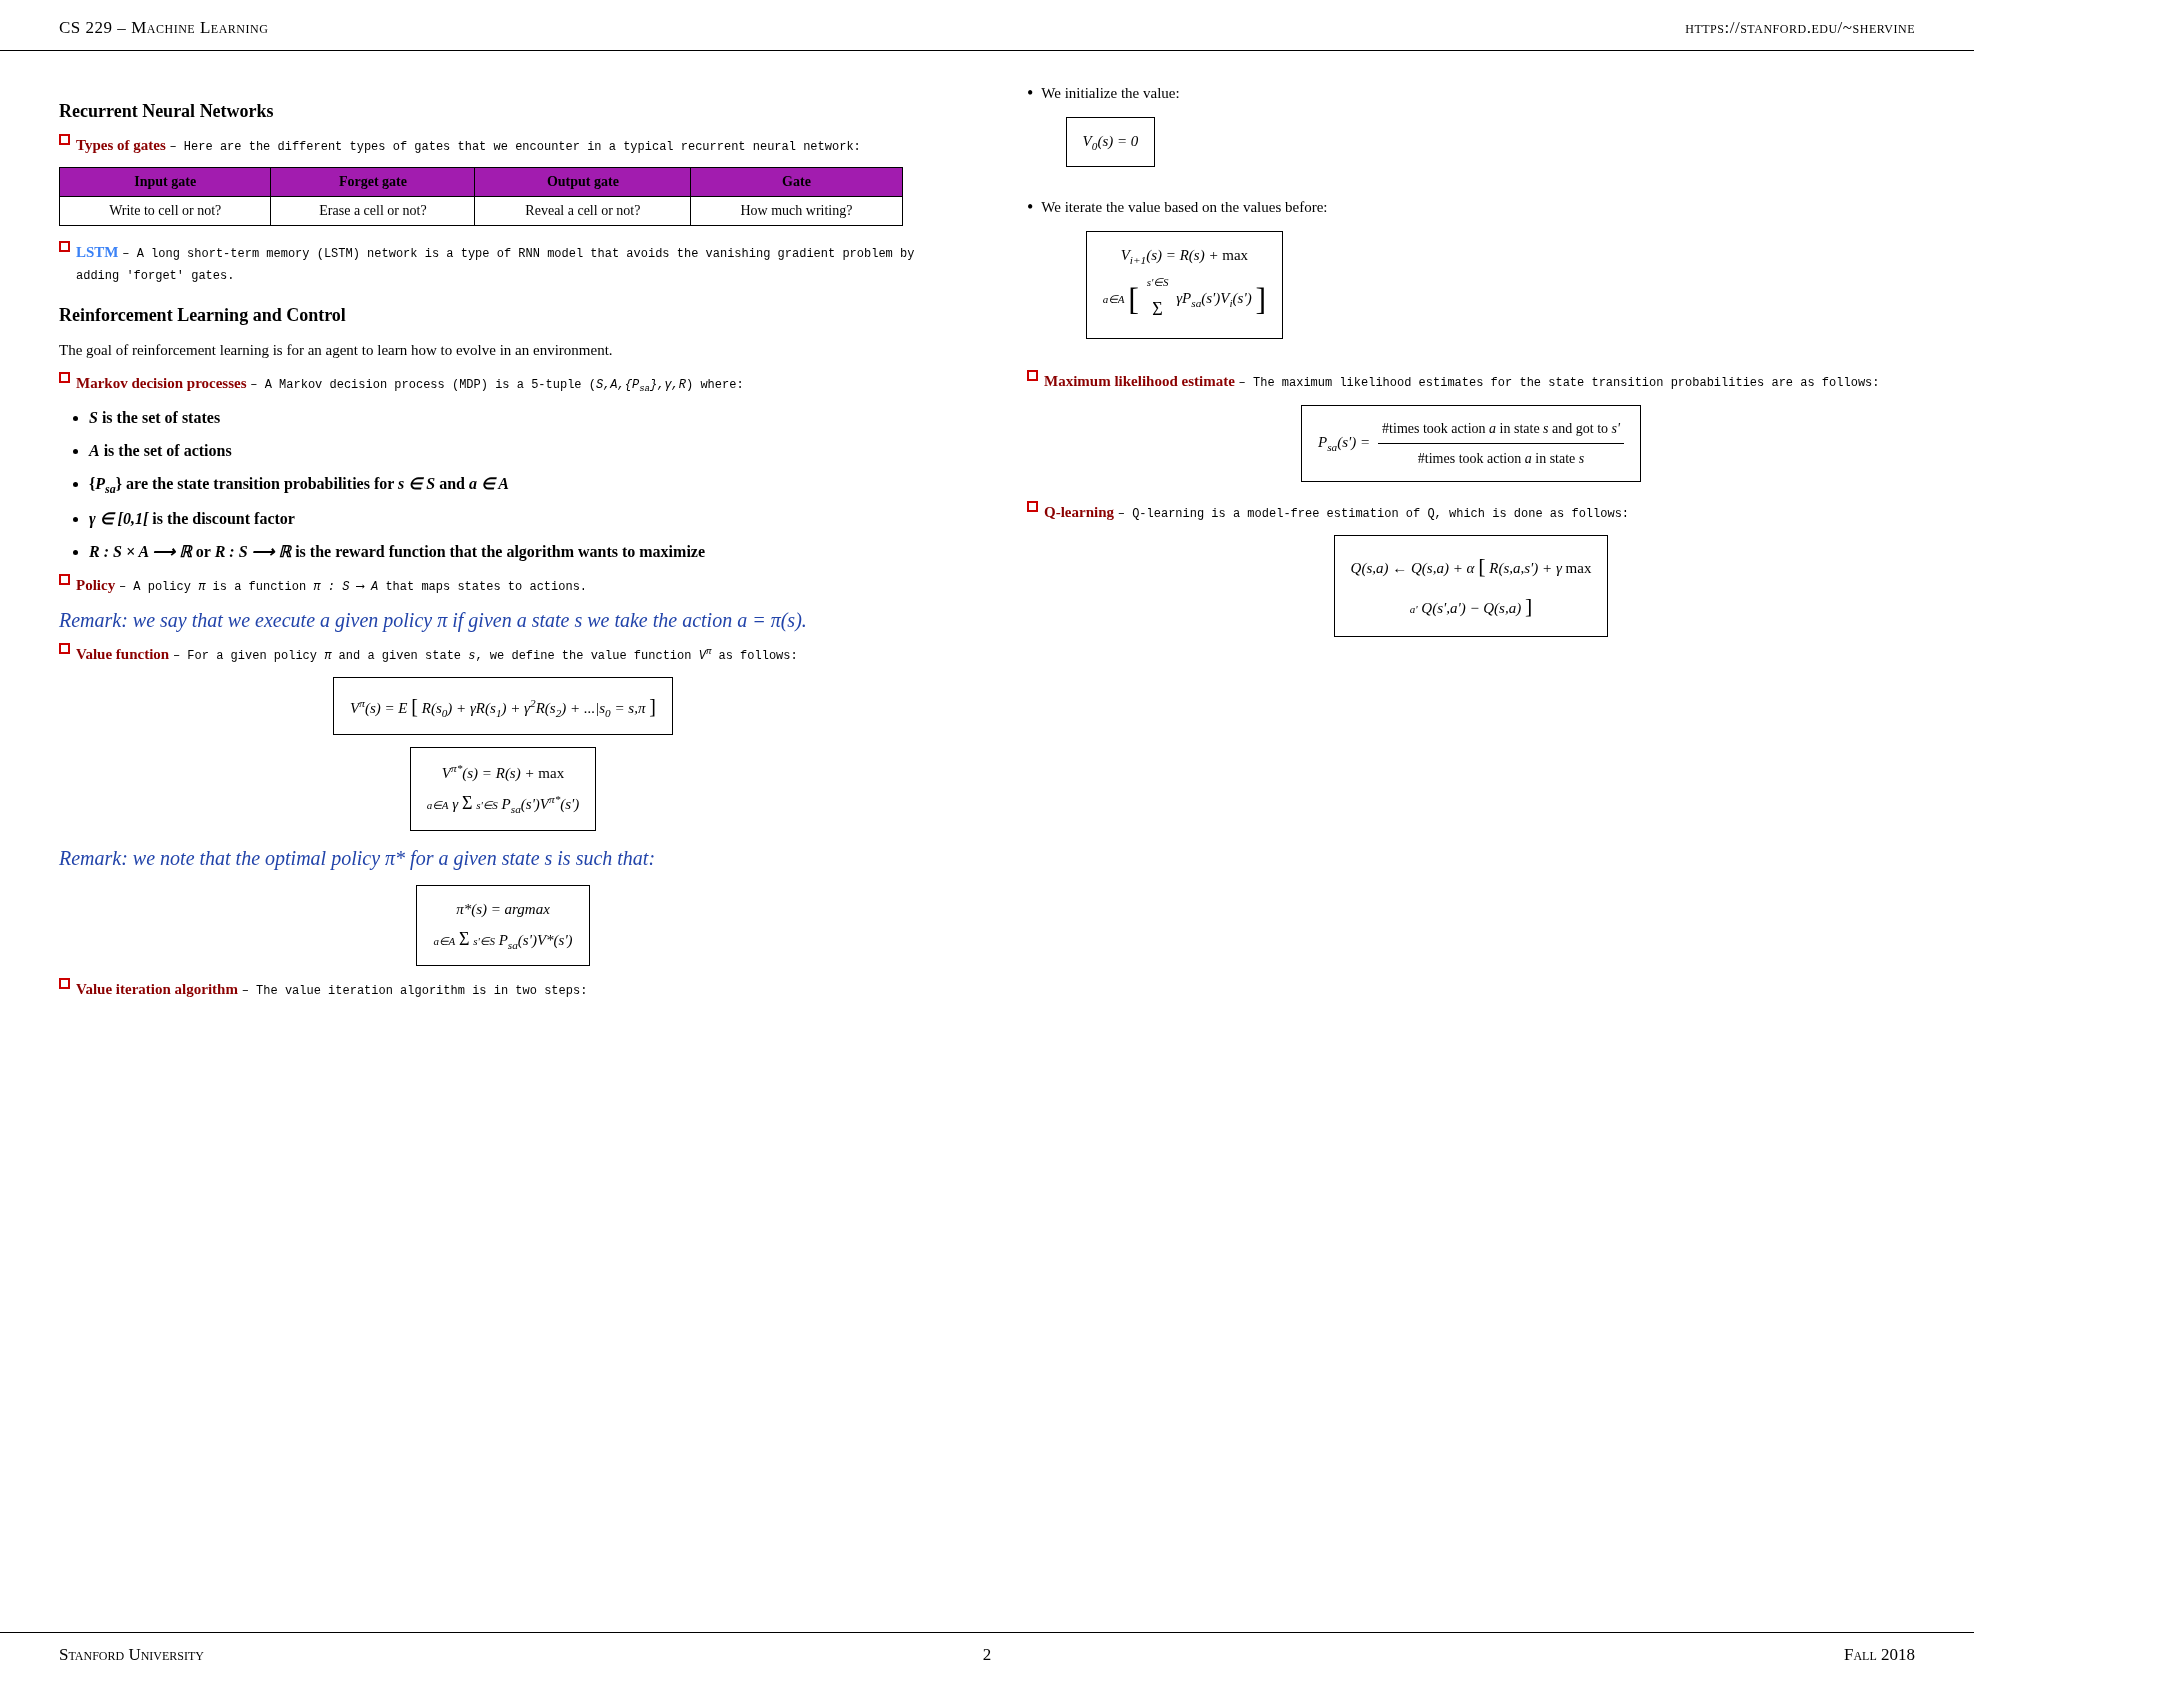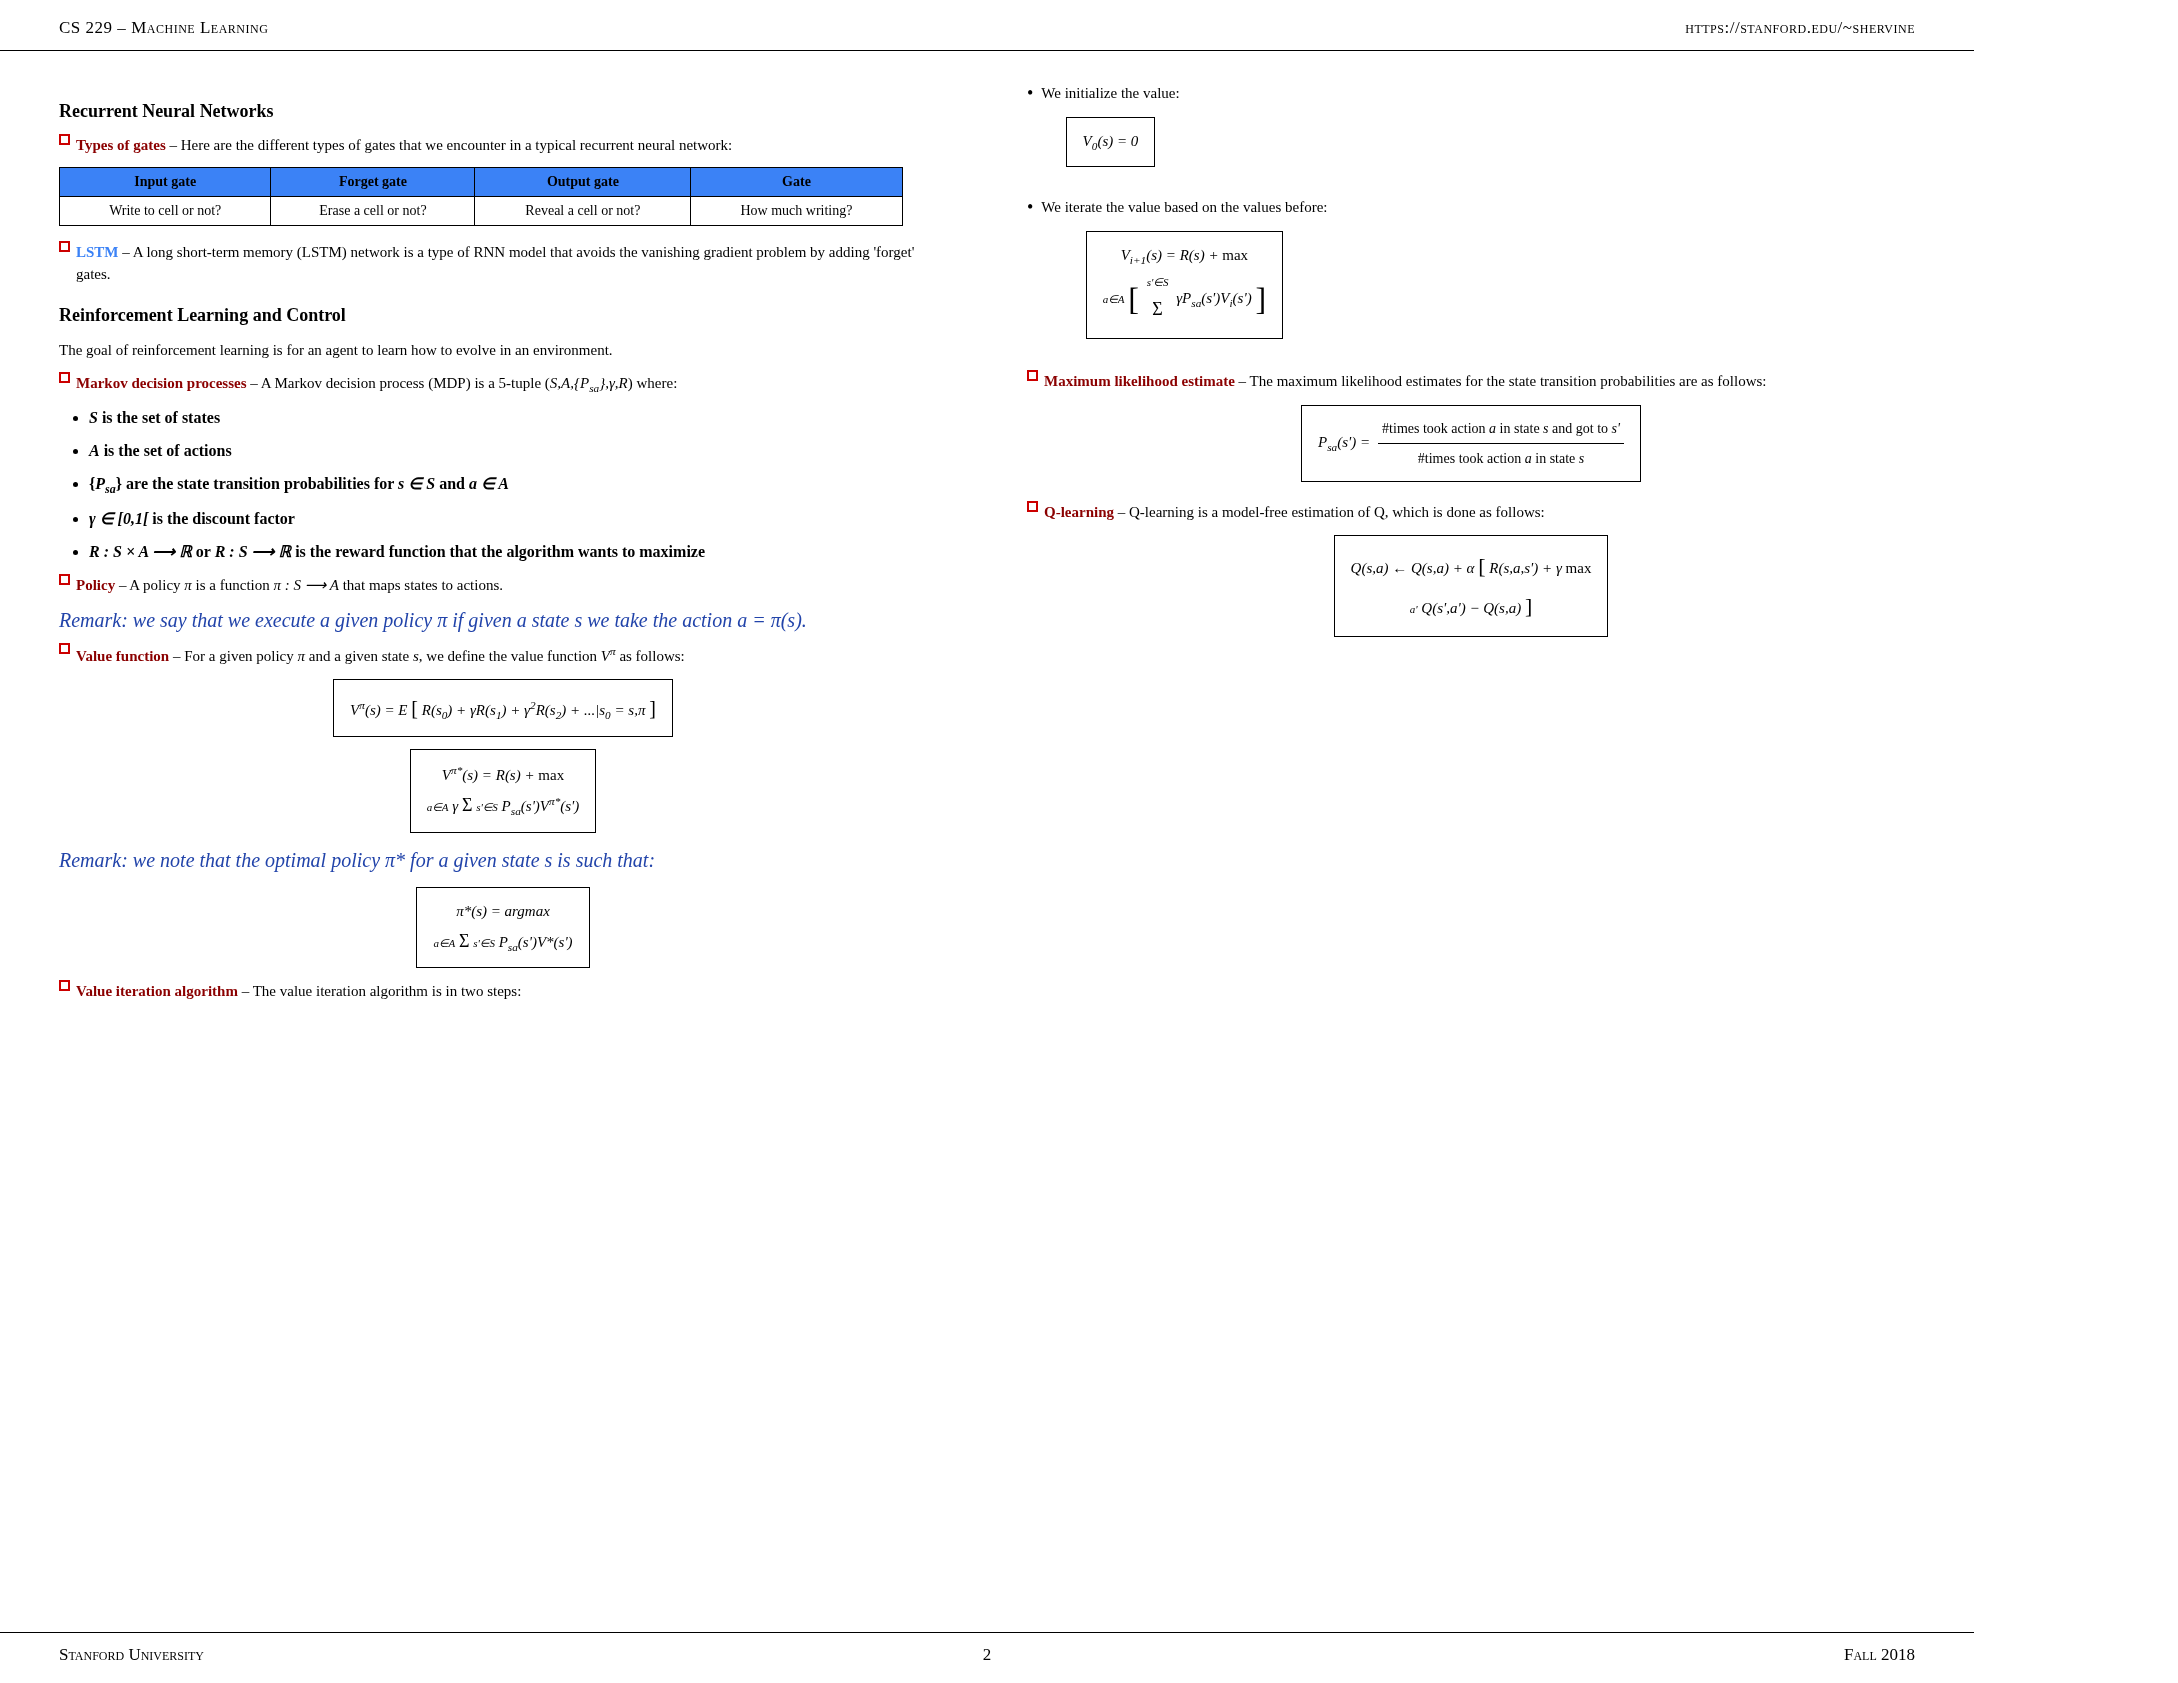--- a/index.html
+++ b/index.html
@@ -104,37 +104,38 @@
       font-size: 15px;
     }
 
     .term-label-blue {
       color: #3b82f6;
       font-weight: bold;
       font-size: 15px;
     }
 
     .term-text {
-      font-size: 15px;
+      font-size: 12px;
       line-height: 1.5;
+      font-family: Liberation Mono, monospace;
     }
 
     
     .gates-table {
       border-collapse: collapse;
       margin: 10px 0 15px 0;
       font-size: 14px;
       width: 95%;
     }
     .gates-table th {
       border: 1.5px solid #000;
       padding: 6px 12px;
       font-weight: bold;
       text-align: center;
-      background: #3b82f6;
+      background: #a21caf;
     }
     .gates-table td {
       border: 1.5px solid #000;
       padding: 6px 12px;
       text-align: center;
     }
 
     
     .bullet-list {
       margin: 8px 0 8px 30px;

